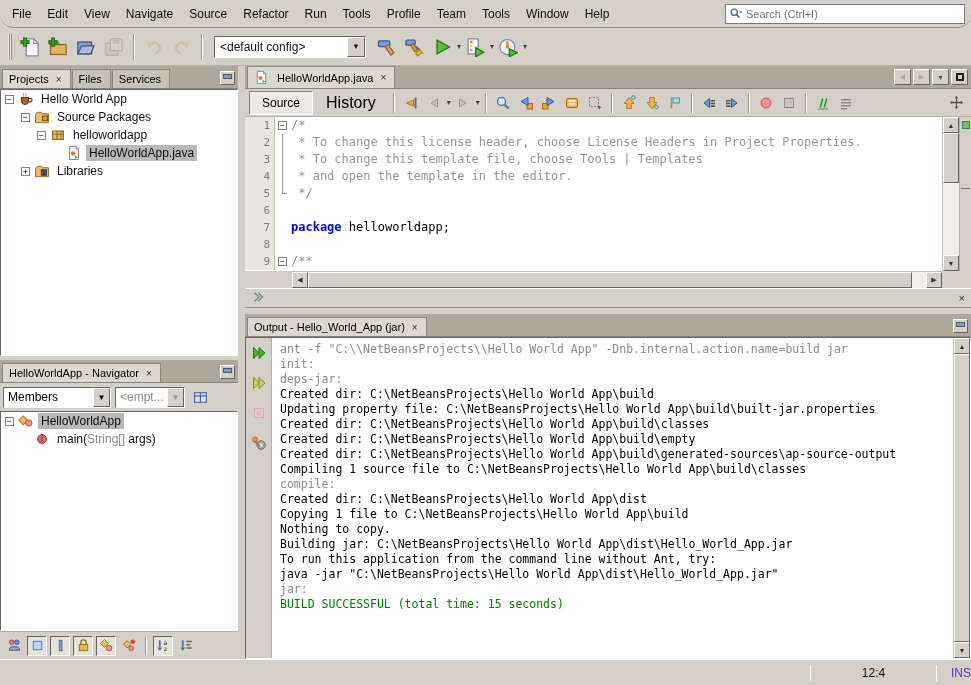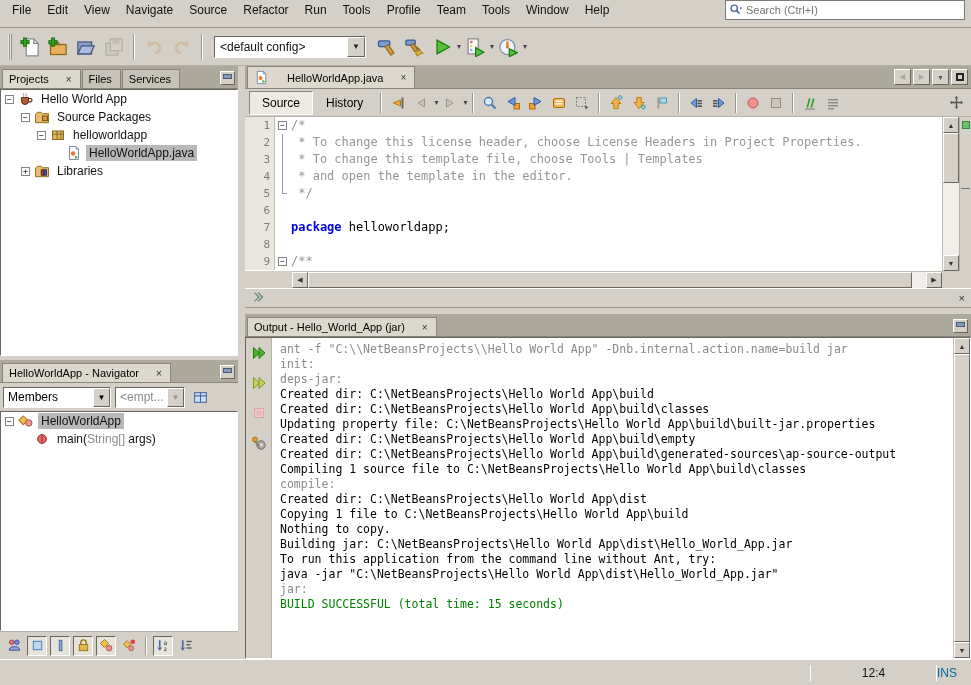--- a/index.html
+++ b/index.html
@@ -2,21 +2,21 @@
 <html><head>
 <meta charset="utf-8">
 <style>
   * { box-sizing: border-box; margin:0; padding:0; }
   html,body { width:971px; height:685px; }
   body { font-family:"Liberation Sans", sans-serif; font-size:11px; background:#d4d0c8; overflow:hidden; }
   .ide { width:971px; height:685px; background:#d4d0c8; display:flex; flex-direction:column; position:relative;
          --kw:#0000e6; --cm:#969696; --outgray:#8a8a8a; --green:#008000; --sel:#b8b8b8; }
 
   
-  .menubar { height:28px; display:flex; align-items:flex-start; padding:0 4px; border-bottom:1px solid #9a968e; background:#d4d0c8; }
+  .menubar { height:28px; display:flex; align-items:center; padding:6px 4px; border-bottom:1px solid #9a968e; background:#d4d0c8;border-radius:14px; }
   .menu-items { display:flex; flex:1; }
   .menu-item { padding:3px 8px; font-size:12px; color:#111; cursor:default; }
   .searchbox { display:flex; align-items:center; background:#fff; border:1px solid #7a7a7a; height:20px; width:240px; margin-right:2px; }
   .searchbox .sic { width:20px; display:flex; align-items:center; justify-content:center; }
   .searchbox input { border:none; outline:none; flex:1; font-size:11px; font-family:"Liberation Sans",sans-serif; color:#333; height:16px; }
 
   
   .toolbar { height:38px; display:flex; align-items:center; padding:2px 4px; border-bottom:1px solid #b5b1a9; }
   .grip { width:4px; height:26px; border-left:2px ridge #e8e4dc; border-right:2px ridge #e8e4dc; margin:0 4px; }
   .tsep { width:2px; height:26px; border-left:1px solid #9a968e; border-right:1px solid #fff; margin:0 5px; }
@@ -27,21 +27,21 @@
   .combo .cval { flex:1; padding:0 5px; font-size:12px; color:#111; white-space:nowrap; overflow:hidden; }
   .combo .cbtn { width:18px; height:20px; background:#d4d0c8; border:1px solid; border-color:#fff #6a665e #6a665e #fff; display:flex; align-items:center; justify-content:center; font-size:8px; color:#222; }
 
   
   .main { flex:1; display:flex; min-height:0; }
   .leftcol { width:238px; display:flex; flex-direction:column; }
   .vdivider { width:7px; background:#d4d0c8; }
   .rightcol { flex:1; display:flex; flex-direction:column; min-width:0; }
 
   .tabrow { height:23px; background:#aca89c; display:flex; align-items:flex-end; border-bottom:1px solid #8a867e; padding-left:2px; }
-  .tab { background:#c6c2b8; border:1px solid #8a867e; border-bottom:none; padding:3px 8px 3px 6px; font-size:11px; display:flex; align-items:center; gap:14px; margin-right:1px; white-space:nowrap; }
+  .tab { background:#c6c2b8; border:1px solid #8a867e; border-bottom:none; padding:3px 8px 3px 6px; font-size:11px; display:flex; align-items:center; gap:4px; margin-right:1px; white-space:nowrap; }
   .tab.active { background:#dcd8ce; }
   .closex { font-size:10px; color:#333; margin-left:3px; }
   .tab-spacer { flex:1; }
   .minbtn { width:15px; height:14px; background:#d4d0c8; border:1px solid; border-color:#fff #6a665e #6a665e #fff; position:relative; margin:0 3px 3px 0; }
   .minbtn::after { content:""; position:absolute; left:2px; right:2px; top:2px; height:3px; background:#8a98b8; border:1px solid #4a5a80; }
 
   .tree-area { flex:1; background:#fff; border:1px solid; border-color:#6a665e #fff #fff #6a665e; overflow:hidden; }
   .trow { height:18px; display:flex; align-items:center; white-space:nowrap; }
   .exp { width:9px; height:9px; border:1px solid #848484; background:#fff; font-size:8px; line-height:7px; text-align:center; color:#222; margin-right:4px; flex:none; font-family:"DejaVu Sans Mono",monospace; }
   .exp.none { visibility:hidden; }
@@ -62,21 +62,21 @@
   .fsep { width:2px; height:18px; border-left:1px solid #9a968e; border-right:1px solid #fff; margin:0 3px; }
 
   
   .editor-block { background:#d4d0c8; }
   .ebtns { display:flex; gap:2px; margin:0 3px 3px 0; }
   .sqbtn { width:17px; height:16px; background:#d4d0c8; border:1px solid; border-color:#fff #6a665e #6a665e #fff; display:flex; align-items:center; justify-content:center; font-size:7px; color:#555; }
   .sqbtn.dis { color:#a8a49c; }
   .maxglyph { width:8px; height:8px; border:2px solid #222; }
   .editor-toolbar { height:28px; display:flex; align-items:center; padding:0 4px; gap:1px; border-bottom:1px solid #b5b1a9; }
   .srcbtn { padding:4px 12px; font-size:12px; background:#eceae2; border:1px solid; border-color:#8a867e #fff #fff #8a867e; }
-  .histbtn { padding:4px 12px; font-size:12px; }
+  .histbtn { padding:4px 12px; font-size:16px; }
   .etb { width:22px; height:22px; display:flex; align-items:center; justify-content:center; }
   .esep { width:2px; height:20px; border-left:1px solid #9a968e; border-right:1px solid #fff; margin:0 4px; }
   .corner-split { margin-left:auto; }
 
   .editor-body { display:flex; height:154px; background:#fff; }
   .code-pane { flex:1; overflow:hidden; font-family:"DejaVu Sans Mono",monospace; font-size:12px; }
   .crow { height:17px; display:flex; align-items:center; }
   .lnum { width:30px; text-align:right; padding-right:4px; background:#e9e7df; border-right:1px solid #c2beb4; color:#7c7c7c; font-size:11px; height:17px; line-height:17px; flex:none; }
   .fold { width:16px; height:17px; position:relative; flex:none; }
   .fold .fbox { position:absolute; left:3px; top:4px; width:9px; height:9px; border:1px solid #848484; background:#fff; font-size:8px; line-height:7px; text-align:center; color:#333; }
@@ -108,21 +108,21 @@
   .out-text { flex:1; background:#fff; font-family:"DejaVu Sans Mono",monospace; font-size:11.5px; padding:4px 0 0 8px; overflow:hidden; }
   .orow { height:15px; line-height:15px; white-space:pre; color:#000; }
   .orow.gray { color:var(--outgray); }
   .orow.green { color:var(--green); }
 
   
   .statusbar { height:26px; border-top:1px solid #fff; display:flex; align-items:center; }
   .sb-fill { flex:1; }
   .sb-sep { width:1px; height:16px; background:#9a968e; border-right:1px solid #fff; }
   .sb-caret { width:125px; text-align:center; font-size:12px; color:#111; }
-  .sb-ins { width:34px; text-align:left; font-size:12px; color:#0369a1; }
+  .sb-ins { width:34px; text-align:right; font-size:12px; color:#6d28d9; }
 </style>
 </head>
 <body>
 
 <div class="ide" style="--kw: #0000e6; --cm: #969696; --outgray: #8a8a8a; --green: #008000; --sel: #b8b8b8;">
 
   <div class="menubar">
     <div class="menu-items" id="menu-items">
         <span class="menu-item">File</span>
         <span class="menu-item">Edit</span>
@@ -690,22 +690,22 @@
                   <path d="M3 5.5l6 6" stroke="#8a867e" stroke-width="2"></path>
                   <circle cx="4" cy="4.5" r="2.4" fill="#e8a23c" stroke="#a06a10"></circle>
                 </svg>
               </span>
             </div>
           <div class="out-text" id="output-text">
               <div class="orow gray">ant -f "C:\\NetBeansProjects\\Hello World App" -Dnb.internal.action.name=build jar</div>
               <div class="orow gray">init:</div>
               <div class="orow gray">deps-jar:</div>
               <div class="orow">Created dir: C:\NetBeansProjects\Hello World App\build</div>
+              <div class="orow">Updating property file: C:\NetBeansProjects\Hello World App\build\built-jar.properties</div>
               <div class="orow">Created dir: C:\NetBeansProjects\Hello World App\build\classes</div>
-              <div class="orow">Updating property file: C:\NetBeansProjects\Hello World App\build\built-jar.properties</div>
               <div class="orow">Created dir: C:\NetBeansProjects\Hello World App\build\empty</div>
               <div class="orow">Created dir: C:\NetBeansProjects\Hello World App\build\generated-sources\ap-source-output</div>
               <div class="orow">Compiling 1 source file to C:\NetBeansProjects\Hello World App\build\classes</div>
               <div class="orow gray">compile:</div>
               <div class="orow">Created dir: C:\NetBeansProjects\Hello World App\dist</div>
               <div class="orow">Copying 1 file to C:\NetBeansProjects\Hello World App\build</div>
               <div class="orow">Nothing to copy.</div>
               <div class="orow">Building jar: C:\NetBeansProjects\Hello World App\dist\Hello_World_App.jar</div>
               <div class="orow">To run this application from the command line without Ant, try:</div>
               <div class="orow">java -jar "C:\NetBeansProjects\Hello World App\dist\Hello_World_App.jar"</div>

